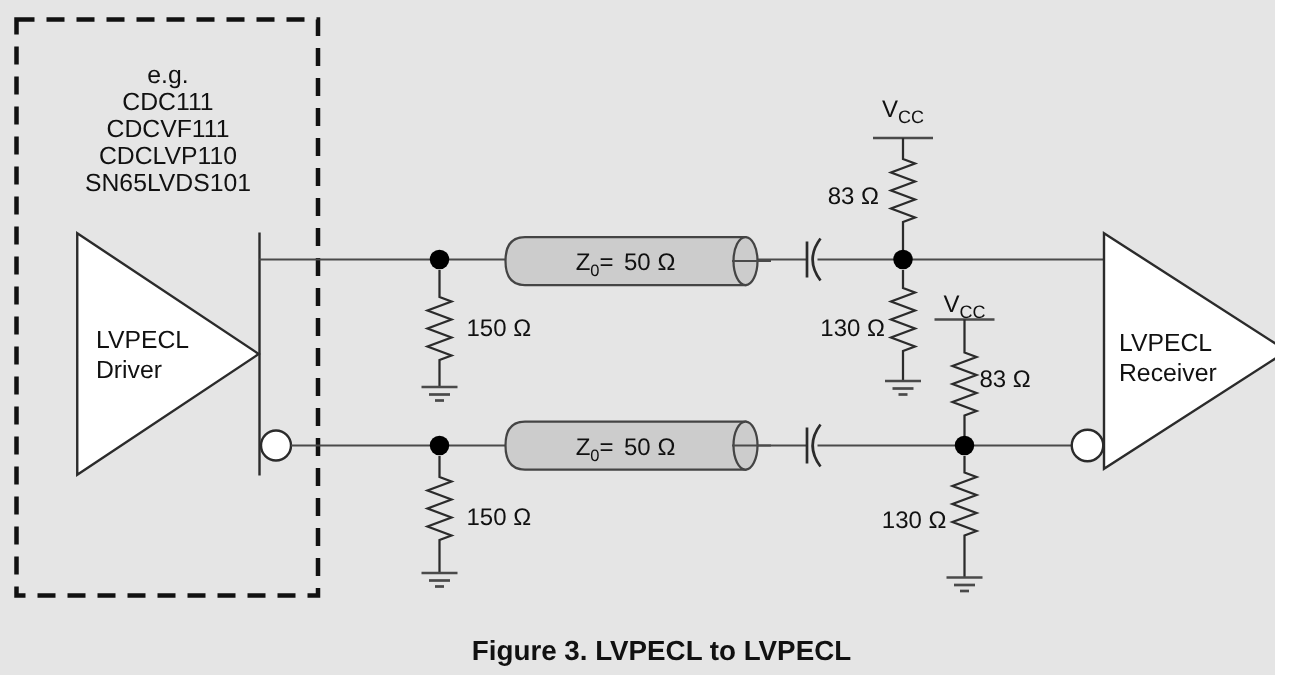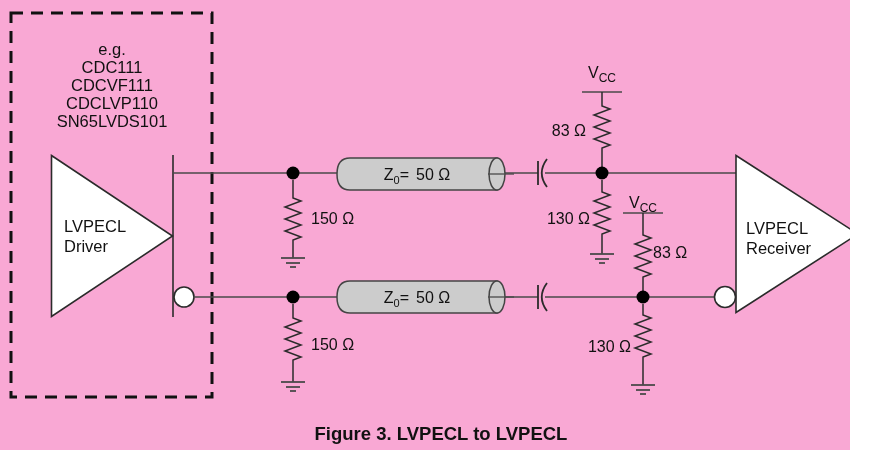--- a/index.html
+++ b/index.html
@@ -1,16 +1,16 @@
 <!DOCTYPE html>
 <html><head>
 <meta charset="utf-8">
 <style>
   html,body{margin:0;padding:0;background:#ffffff;}
-  .page{position:relative;width:850px;height:450px;background:#f9a8d4;overflow:hidden;
+  .page{position:relative;width:850px;height:450px;background:#e5e5e5;overflow:hidden;
         font-family:"Liberation Sans", sans-serif;}
   svg text{fill:#111111;font-family:"Liberation Sans", sans-serif;}
   .lbl{font-size:16px;}
   .chip{font-size:16.5px;}
   .tri-lbl{font-size:16.5px;}
   .cap-txt{font-size:18.5px;font-weight:bold;}
   .vmain{font-size:16px;}
   .vsub{font-size:12px;}
   .zmain{font-size:16px;}
   .zsub{font-size:11px;}

